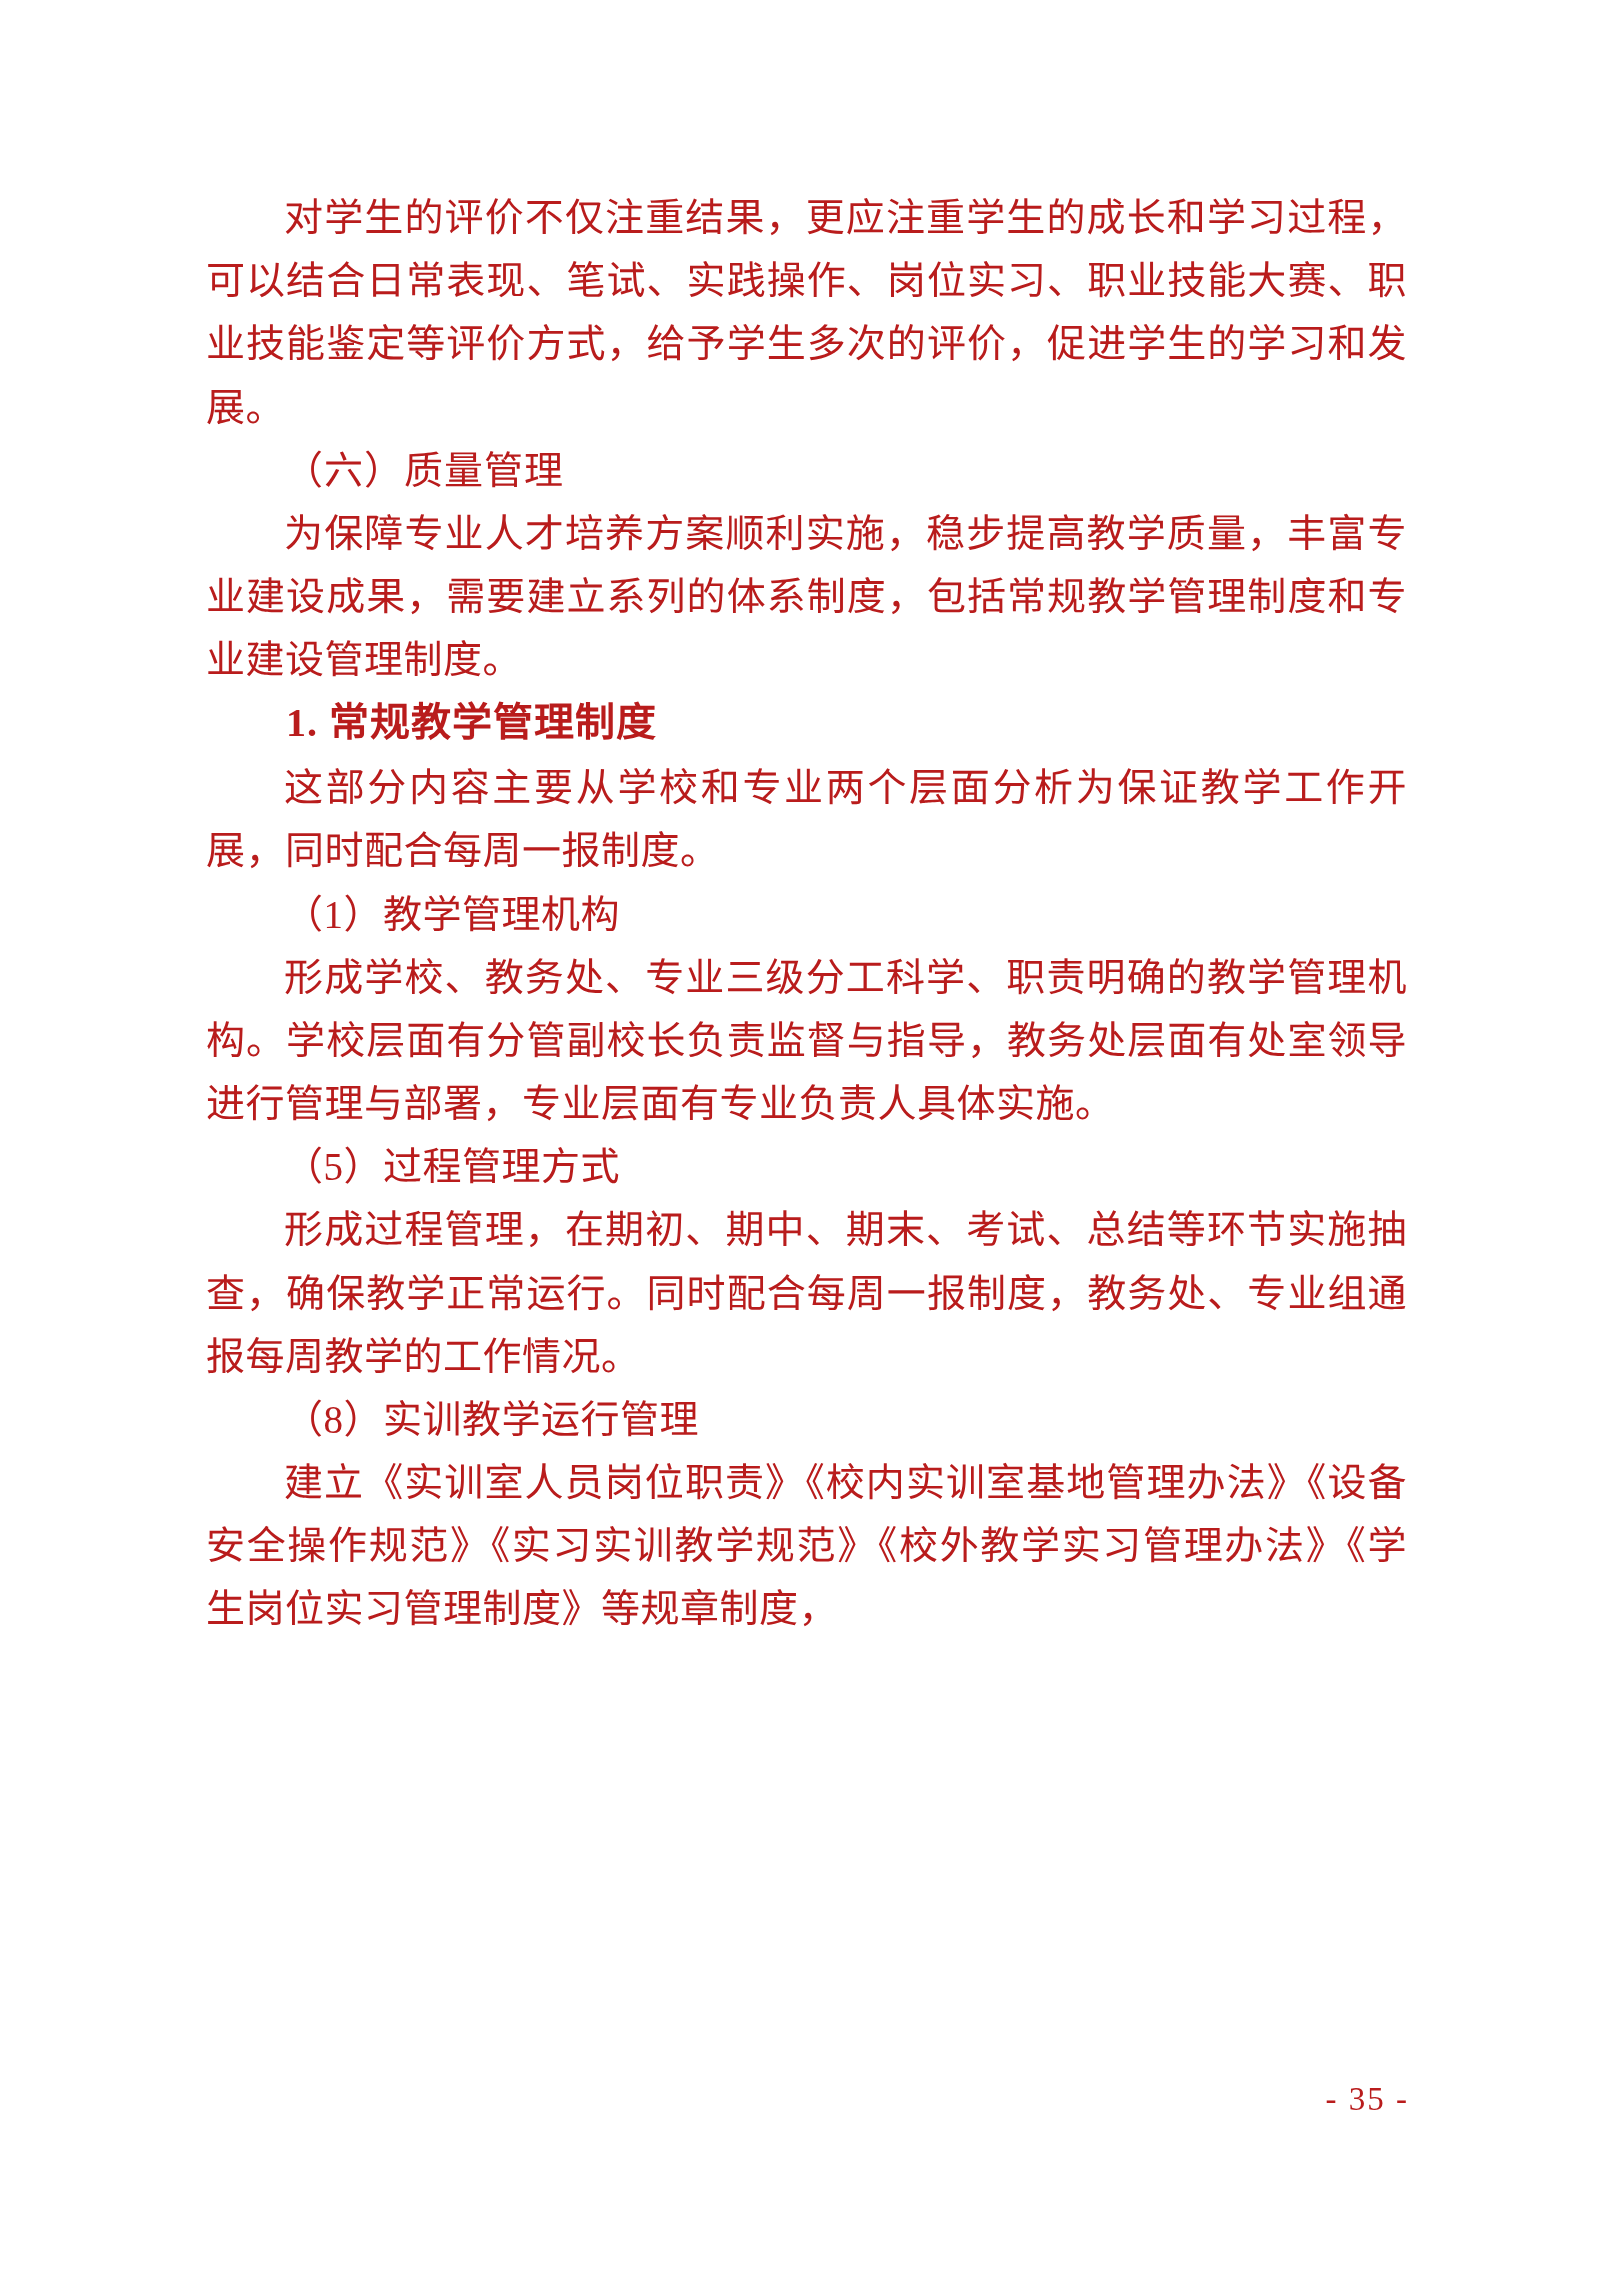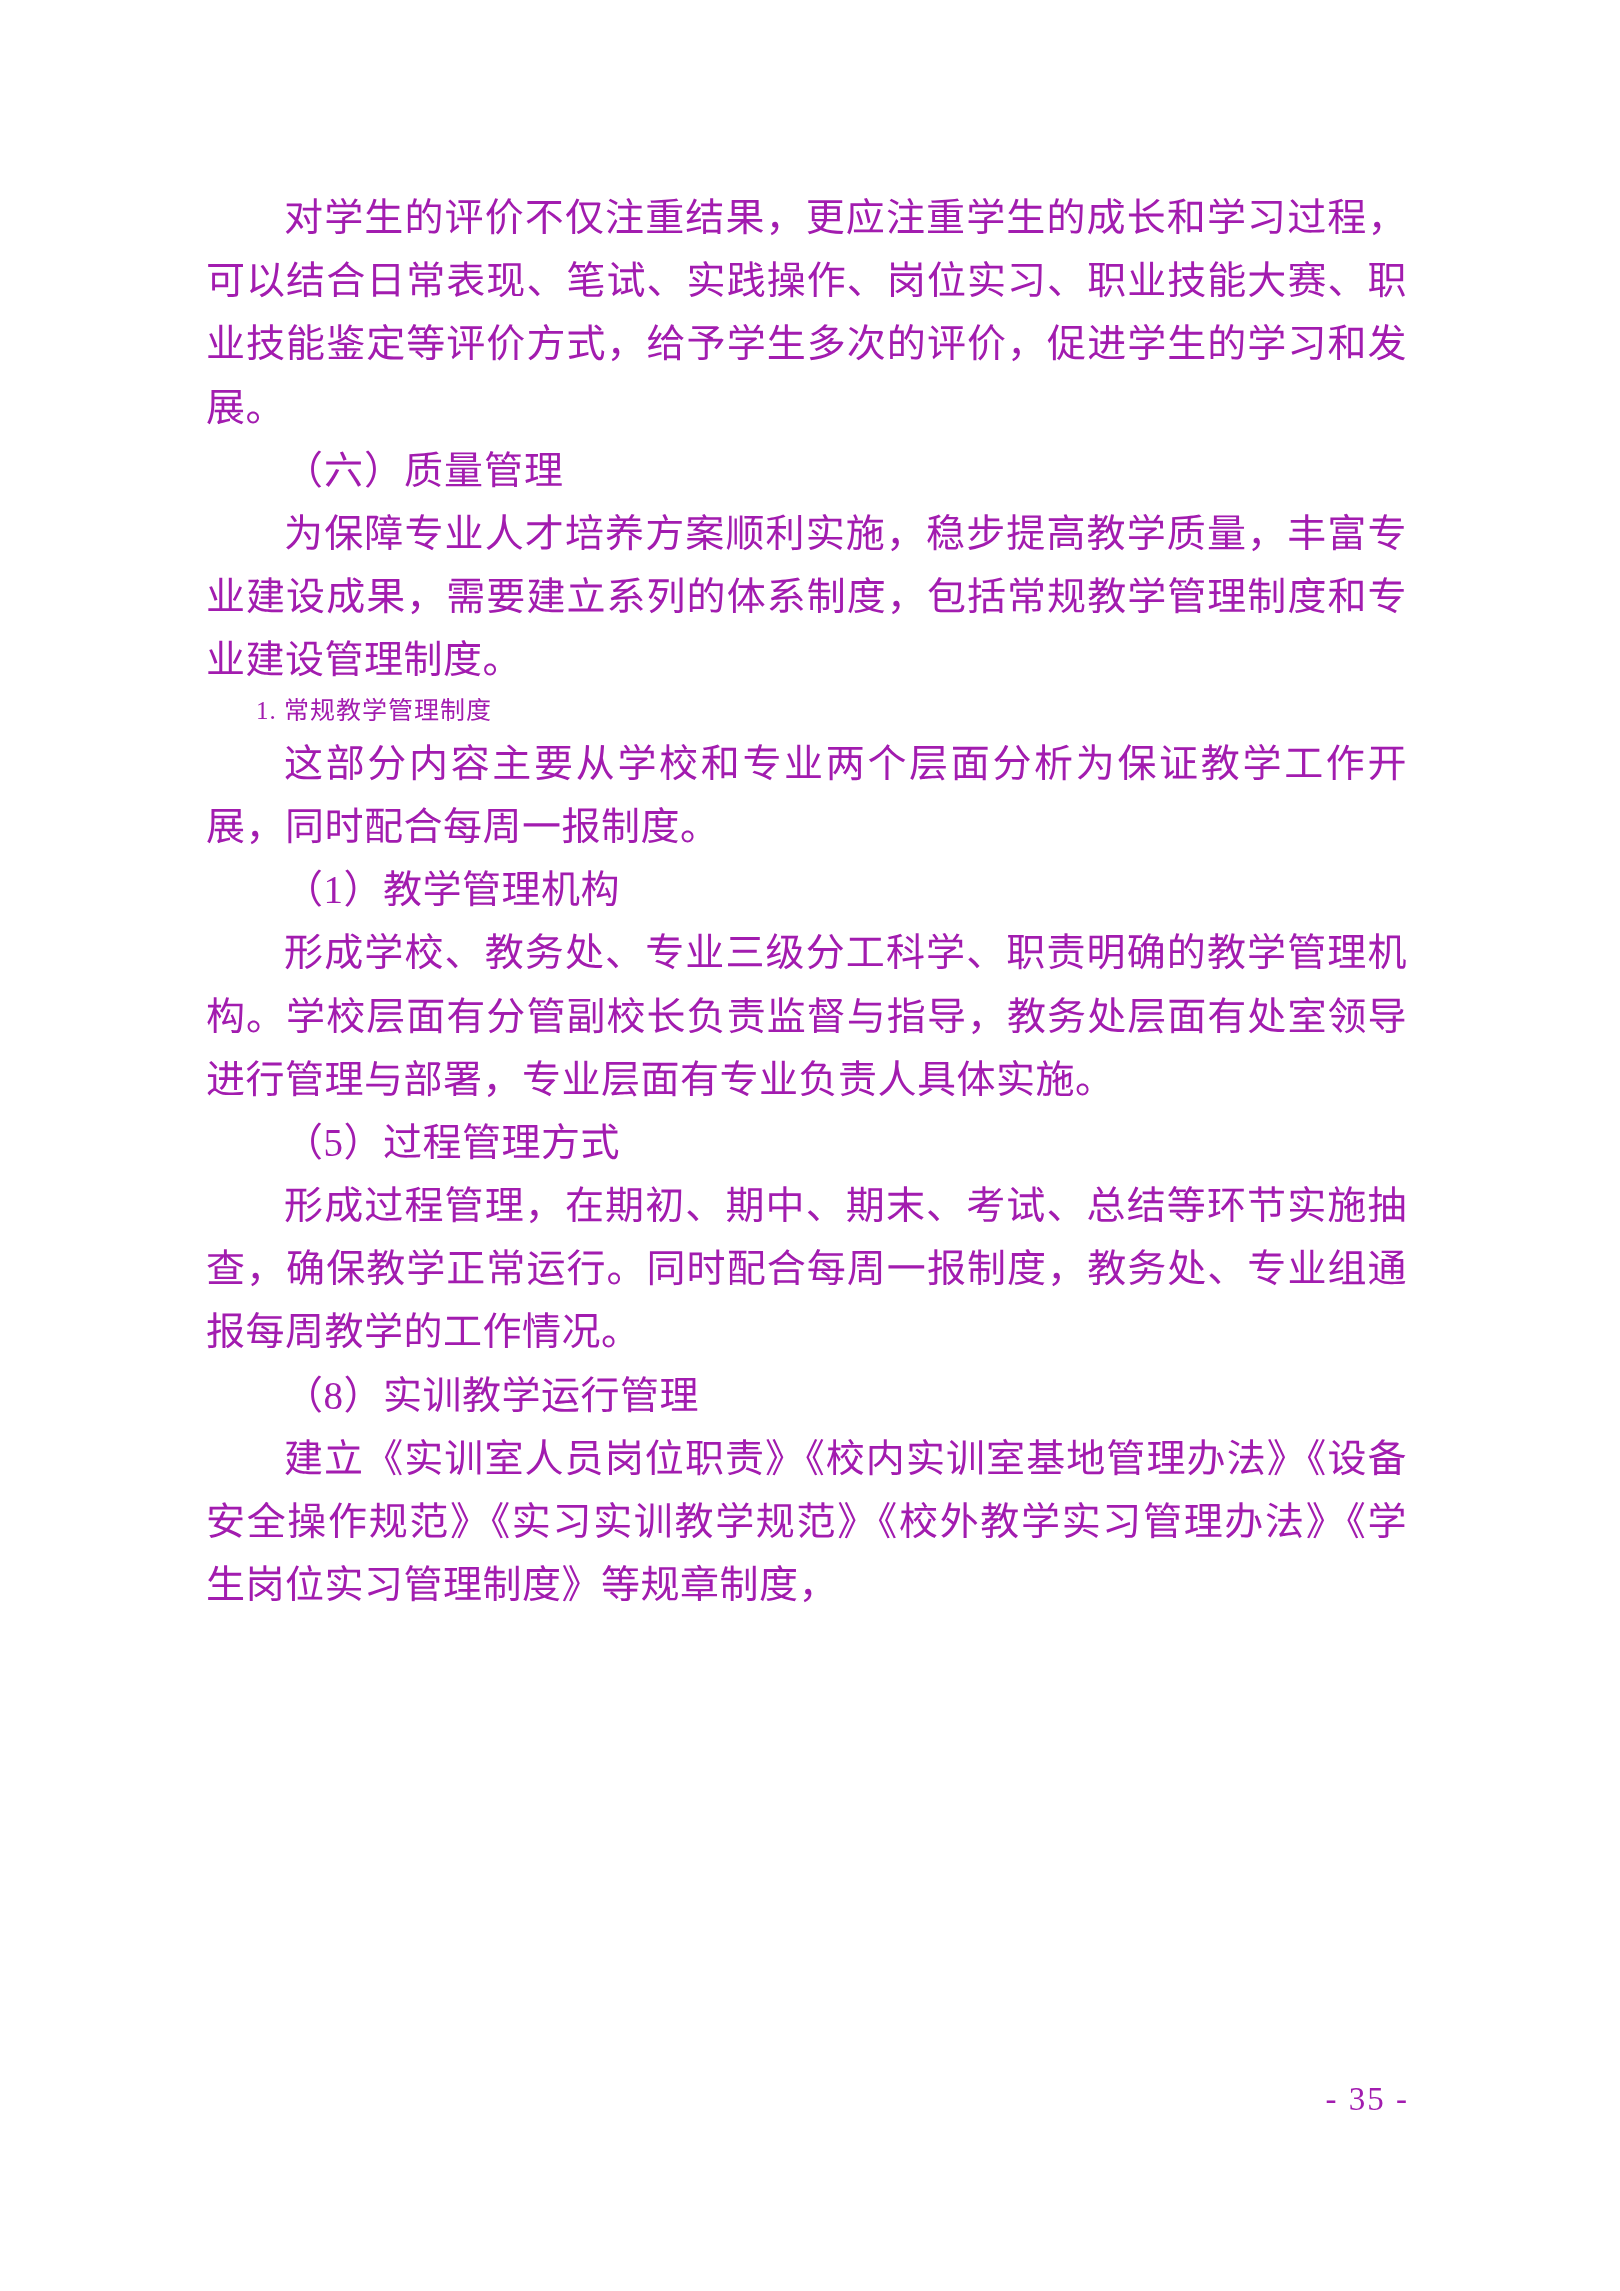--- a/index.html
+++ b/index.html
@@ -7,21 +7,21 @@
     padding: 0;
     background: #ffffff;
   }
   .page {
     width: 1620px;
     height: 2292px;
     background: #ffffff;
     position: relative;
     box-sizing: border-box;
     font-family: "Liberation Serif", "DejaVu Serif", serif;
-    color: #a21caf;
+    color: #b91c1c;
     overflow: hidden;
   }
   .content {
     position: absolute;
     left: 206px;
     top: 186px;
     width: 1201px;
   }
   p {
     margin: 0 0 0 0;
@@ -36,22 +36,22 @@
   }
   .heading {
     font-weight: normal;
     font-size: 39px;
     line-height: 1.62;
     margin: 0;
     text-indent: 2em;
     letter-spacing: 1px;
   }
   .subheading {
-    font-weight: normal;
-    font-size: 25px;
+    font-weight: bold;
+    font-size: 40px;
     line-height: 1.62;
     margin: 0;
     text-indent: 2em;
     letter-spacing: 1px;
   }
   .page-number {
     position: absolute;
     right: 211px;
     bottom: 174px;
     font-size: 33px;

